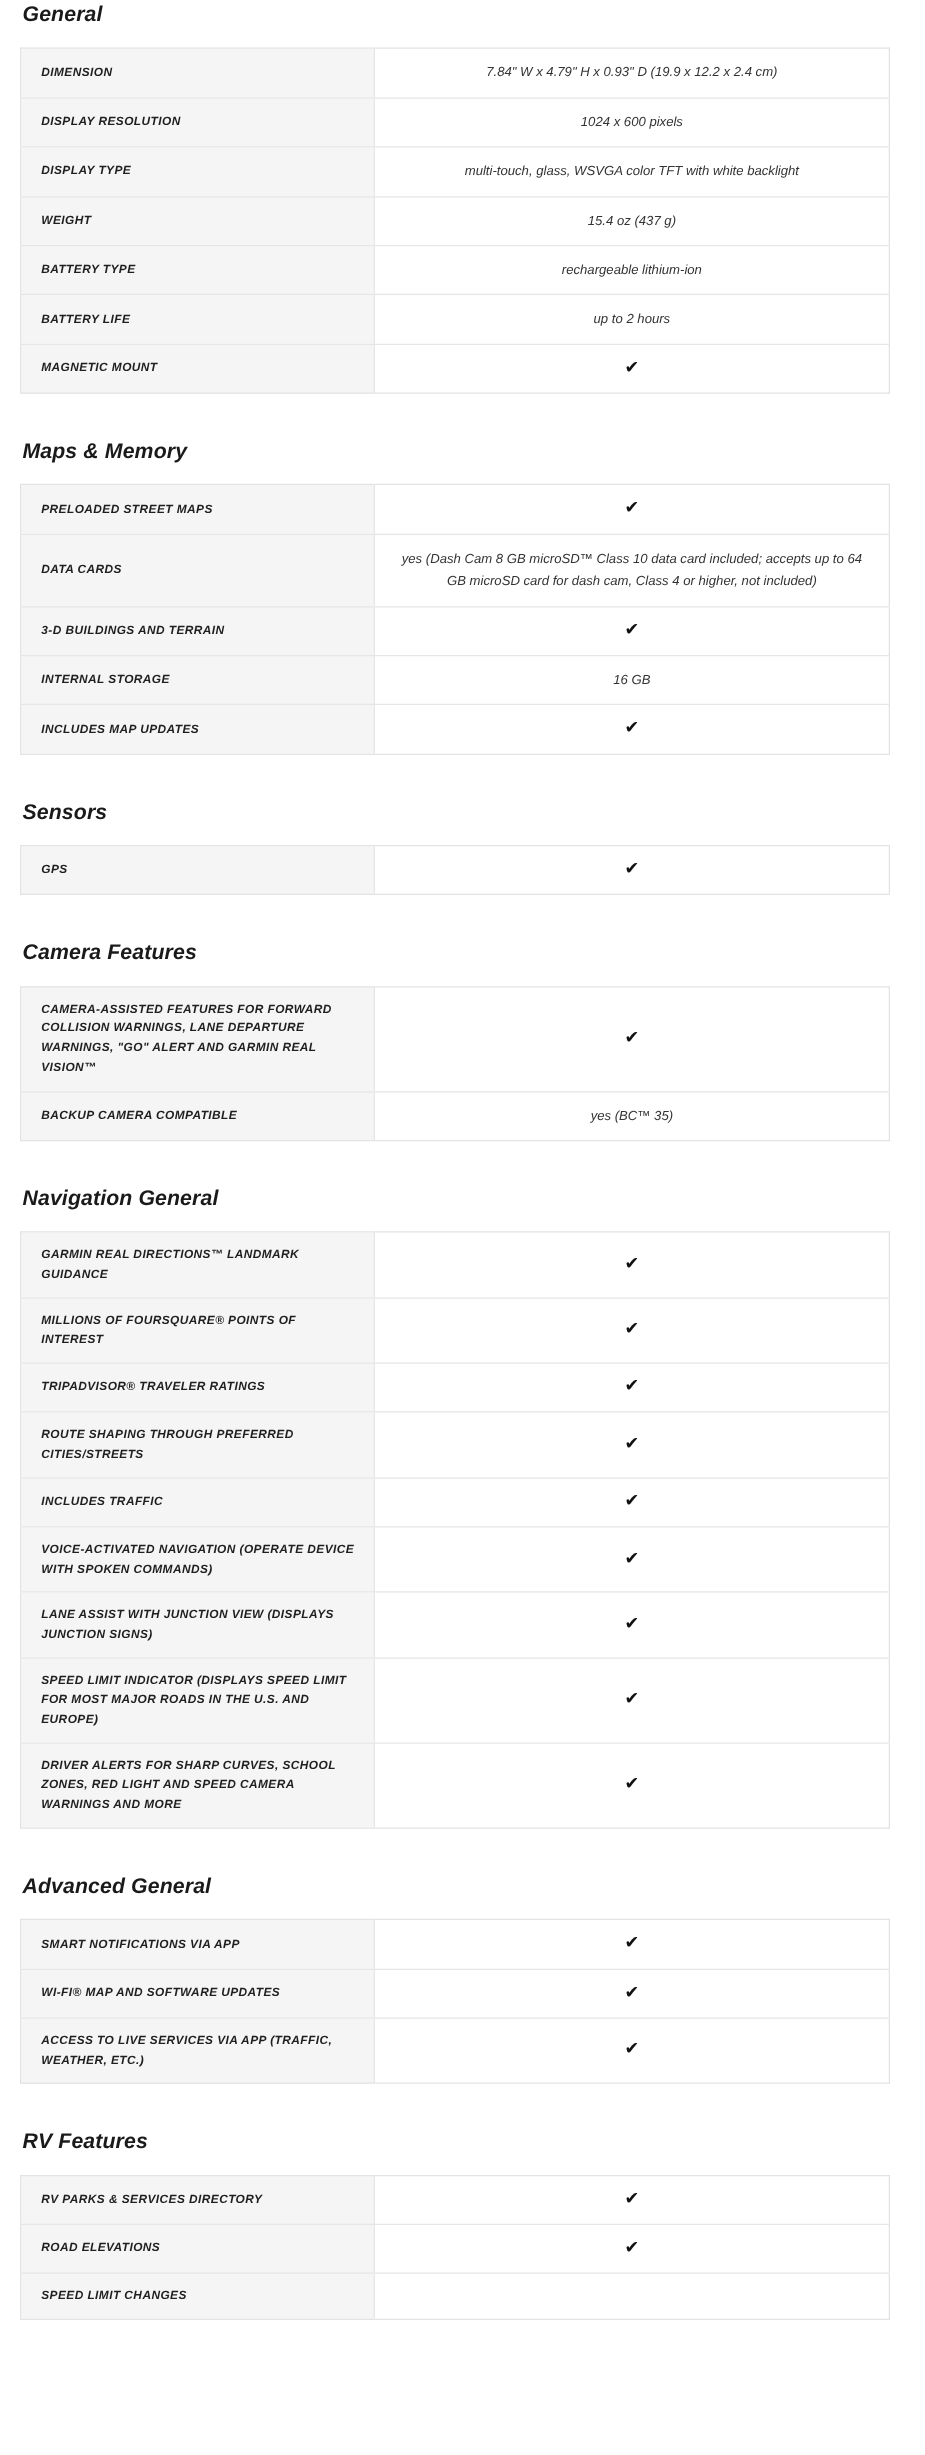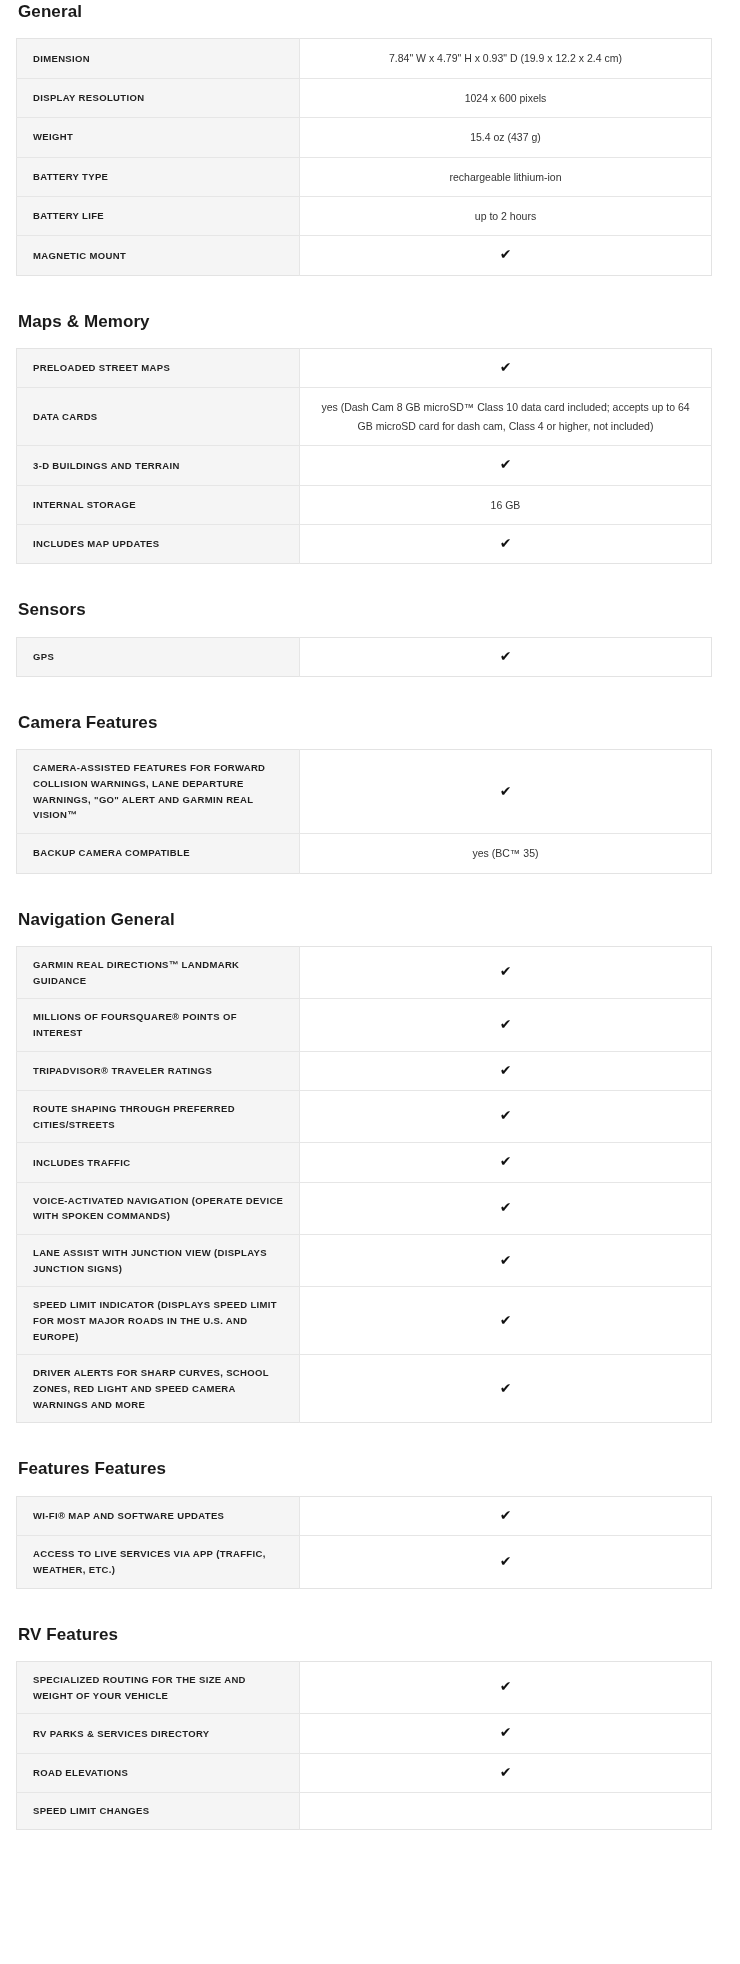--- a/index.html
+++ b/index.html
@@ -13,20 +13,21 @@
     font-family: "Liberation Sans", "DejaVu Sans", sans-serif;
     color: #222222;
     -webkit-font-smoothing: antialiased;
   }
   .page {
     width: 740px;
     padding: 0 16px;
   }
   .section {
     margin: 0 12px 34px 0;
+    font-style: italic;
   }
   .section:first-child { padding-top: 0; }
   .section-title {
     font-size: 17px;
     font-weight: 700;
     line-height: 1.2;
     color: #1a1a1a;
     letter-spacing: 0.1px;
     margin: 0 0 16px 2px;
     padding-top: 2px;
@@ -84,20 +85,24 @@
           <tbody>
             <tr>
               <td class="spec-label">DIMENSION</td>
               <td class="spec-value">7.84" W x 4.79" H x 0.93" D (19.9 x 12.2 x 2.4 cm)</td>
             </tr>
             <tr>
               <td class="spec-label">DISPLAY RESOLUTION</td>
               <td class="spec-value">1024 x 600 pixels</td>
             </tr>
             <tr>
+              <td class="spec-label">DISPLAY TYPE</td>
+              <td class="spec-value">multi-touch, glass, WSVGA color TFT with white backlight</td>
+            </tr>
+            <tr>
               <td class="spec-label">WEIGHT</td>
               <td class="spec-value">15.4 oz (437 g)</td>
             </tr>
             <tr>
               <td class="spec-label">BATTERY TYPE</td>
               <td class="spec-value">rechargeable lithium-ion</td>
             </tr>
             <tr>
               <td class="spec-label">BATTERY LIFE</td>
               <td class="spec-value">up to 2 hours</td>
@@ -199,42 +204,42 @@
               <td class="spec-value"><span class="check">✔</span></td>
             </tr>
             <tr>
               <td class="spec-label">DRIVER ALERTS FOR SHARP CURVES, SCHOOL ZONES, RED LIGHT AND SPEED CAMERA WARNINGS AND MORE</td>
               <td class="spec-value"><span class="check">✔</span></td>
             </tr>
           </tbody>
         </table>
       </div>
       <div class="section">
-        <h2 class="section-title">Features Features</h2>
-        <table class="spec-table">
-          <tbody>
+        <h2 class="section-title">Advanced General</h2>
+        <table class="spec-table">
+          <tbody>
+            <tr>
+              <td class="spec-label">SMART NOTIFICATIONS VIA APP</td>
+              <td class="spec-value"><span class="check">✔</span></td>
+            </tr>
             <tr>
               <td class="spec-label">WI-FI® MAP AND SOFTWARE UPDATES</td>
               <td class="spec-value"><span class="check">✔</span></td>
             </tr>
             <tr>
               <td class="spec-label">ACCESS TO LIVE SERVICES VIA APP (TRAFFIC, WEATHER, ETC.)</td>
               <td class="spec-value"><span class="check">✔</span></td>
             </tr>
           </tbody>
         </table>
       </div>
       <div class="section">
         <h2 class="section-title">RV Features</h2>
         <table class="spec-table">
           <tbody>
-            <tr>
-              <td class="spec-label">SPECIALIZED ROUTING FOR THE SIZE AND WEIGHT OF YOUR VEHICLE</td>
-              <td class="spec-value"><span class="check">✔</span></td>
-            </tr>
             <tr>
               <td class="spec-label">RV PARKS &amp; SERVICES DIRECTORY</td>
               <td class="spec-value"><span class="check">✔</span></td>
             </tr>
             <tr>
               <td class="spec-label">ROAD ELEVATIONS</td>
               <td class="spec-value"><span class="check">✔</span></td>
             </tr>
             <tr>
               <td class="spec-label">SPEED LIMIT CHANGES</td>

